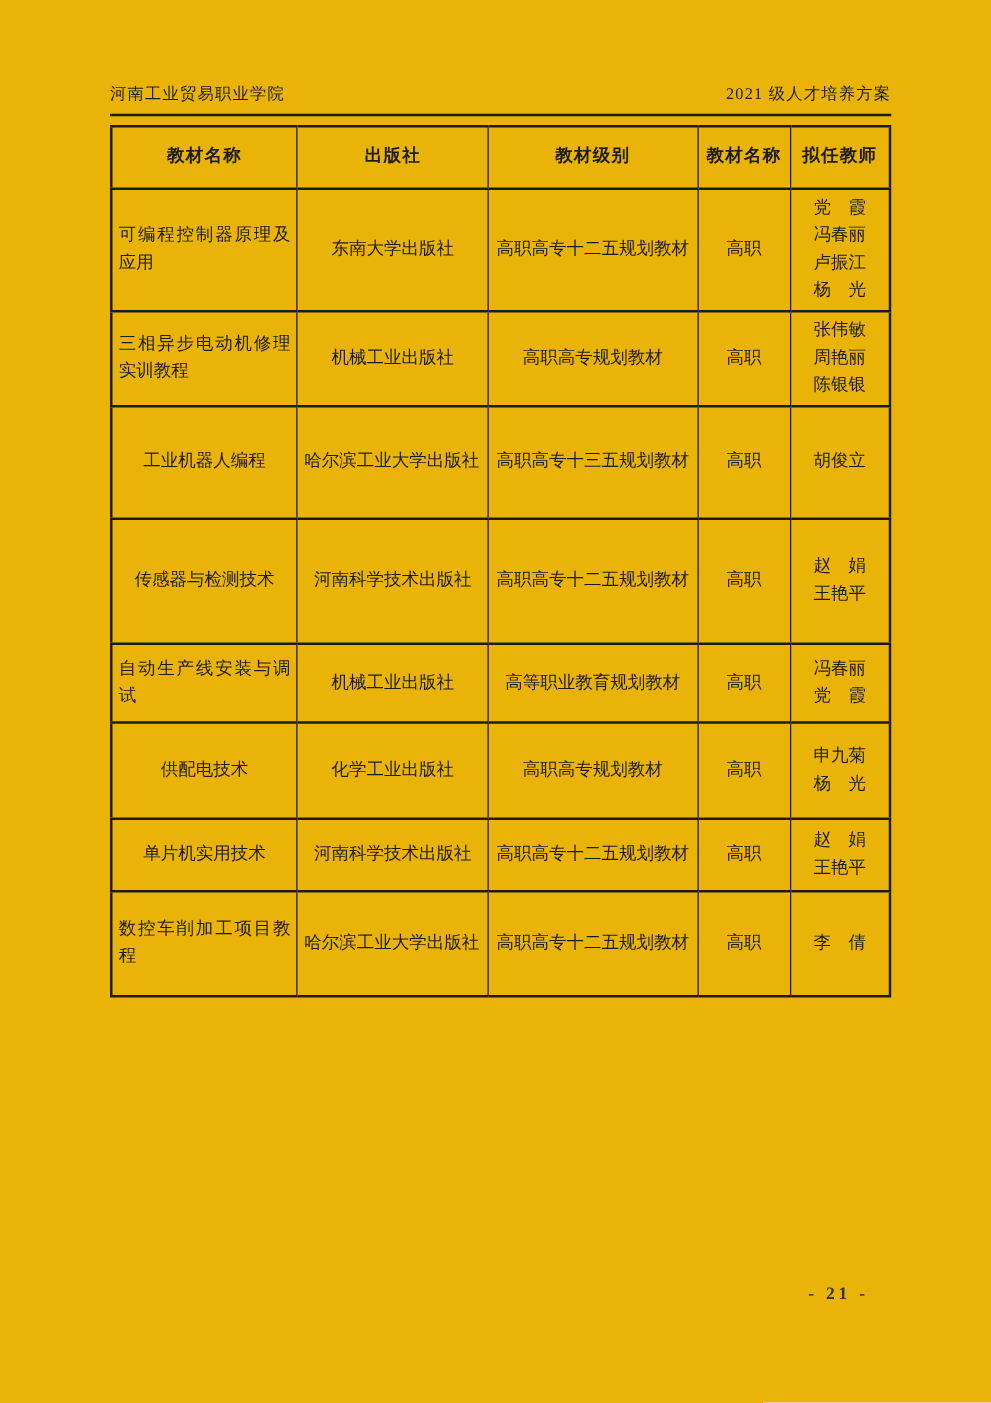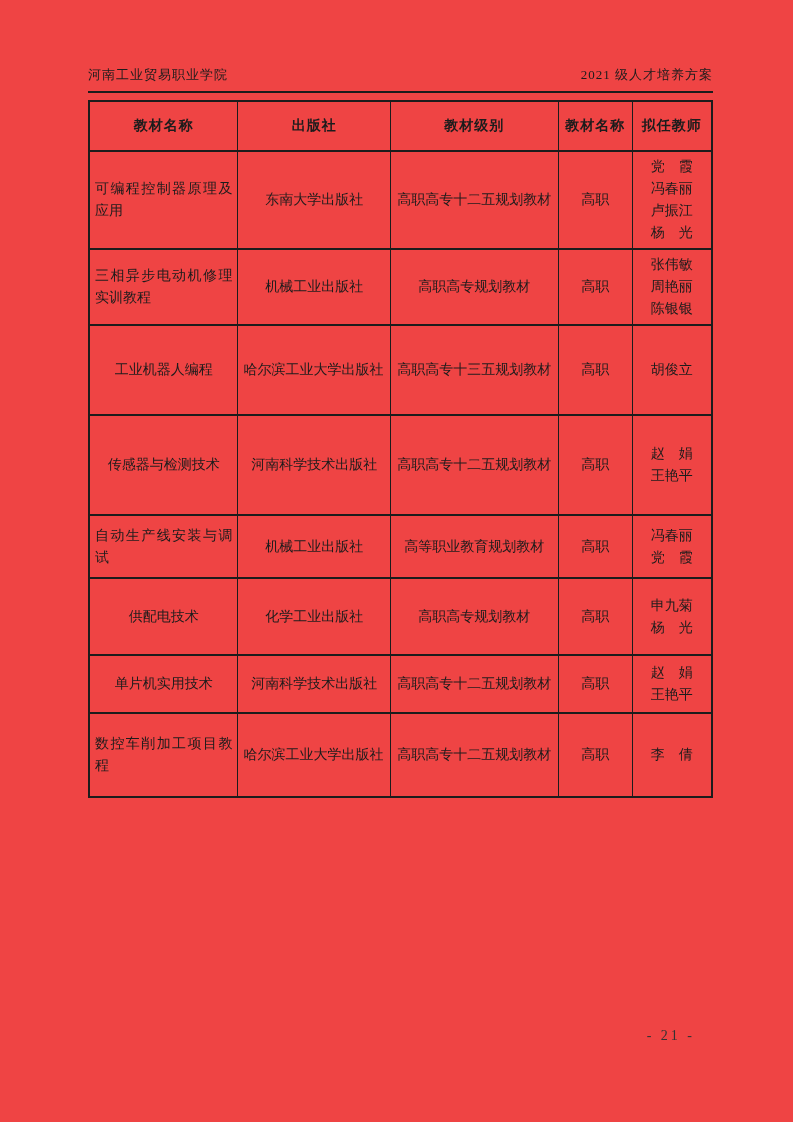--- a/index.html
+++ b/index.html
@@ -4,21 +4,21 @@
 <style>
   * { margin: 0; padding: 0; box-sizing: border-box; }
   html, body { background: #e8e8e8; }
   body { font-family: "Liberation Serif", "DejaVu Serif", serif; }
 
   .page {
     position: relative;
     width: 793px;
     height: 1122px;
     margin: 0 auto;
-    background: #ef4444;
+    background: #eab308;
     color: #1c1c1c;
     overflow: hidden;
   }
 
   
   .doc-header {
     position: absolute;
     left: 88px;
     right: 80px;
     top: 66px;
@@ -91,20 +91,21 @@
   tbody tr:nth-child(12) { height: 64px; }
 
   
   .doc-footer {
     position: absolute;
     right: 98px;
     top: 1028px;
     font-size: 14px;
     letter-spacing: 3px;
     color: #333;
+    font-weight: bold;
   }
 </style>
 </head>
 <body>
 
 <div class="page">
 
   <div class="doc-header">
     <span>河南工业贸易职业学院</span>
     <span>2021 级人才培养方案</span>

